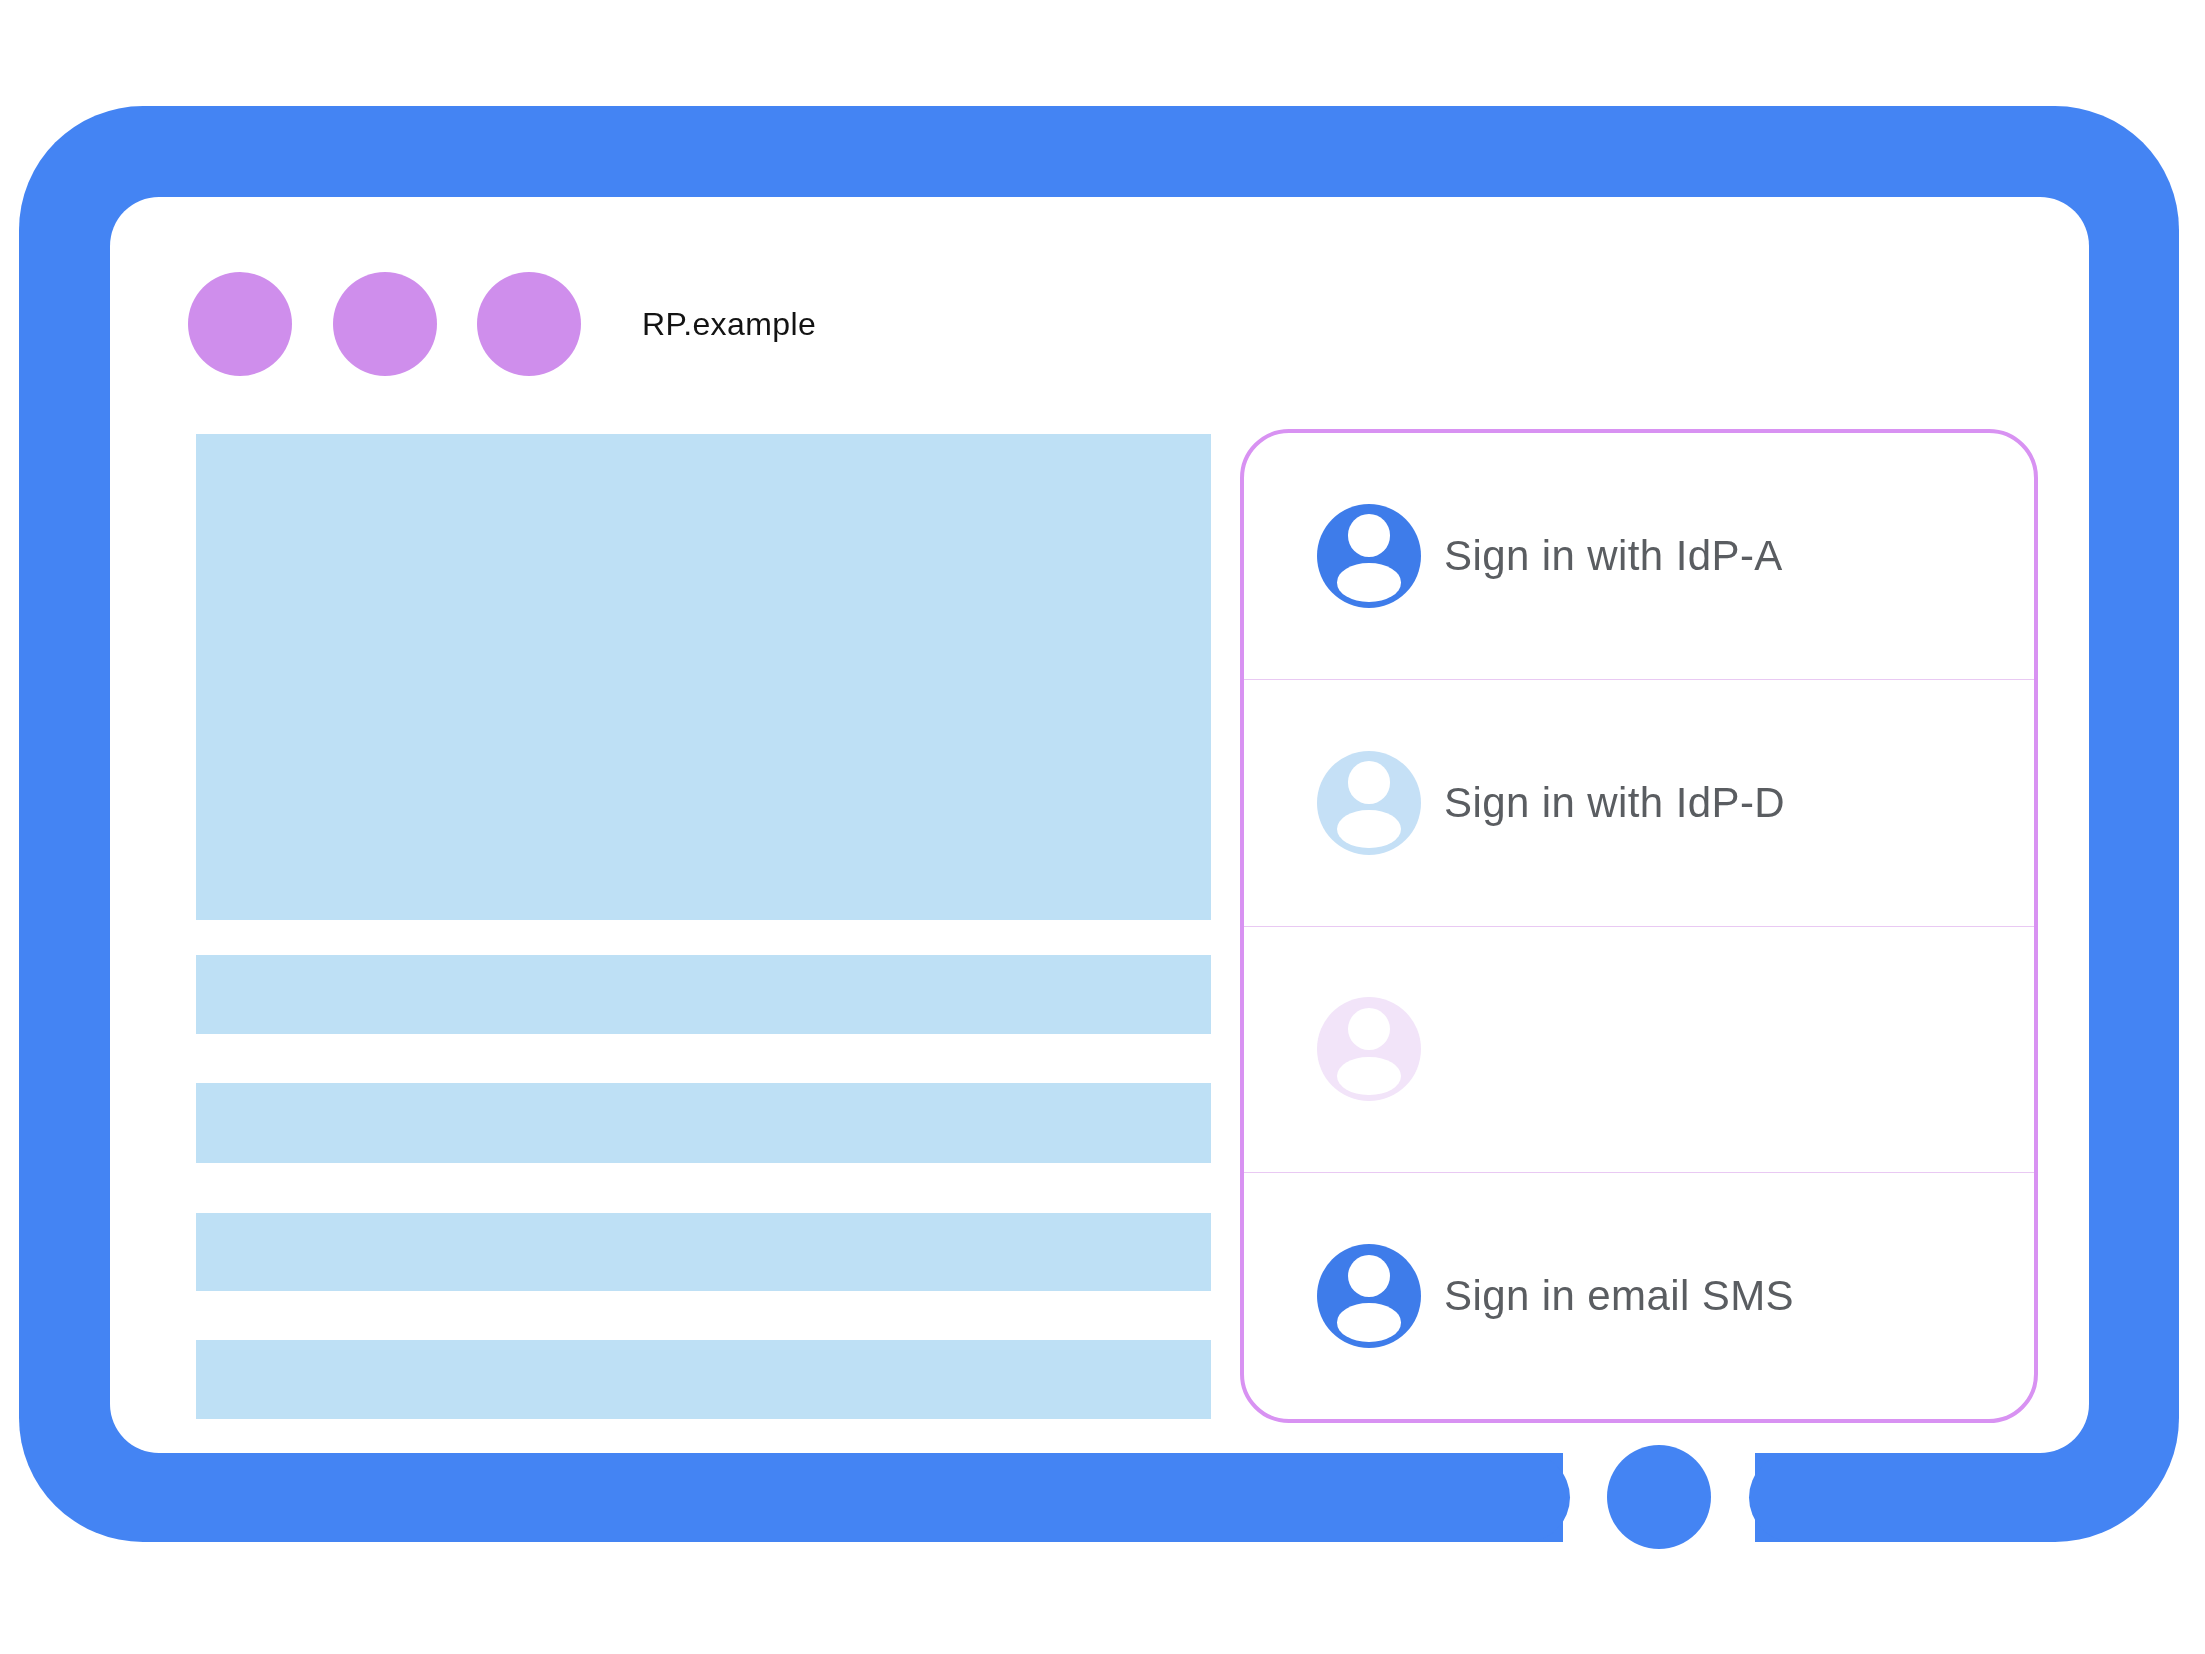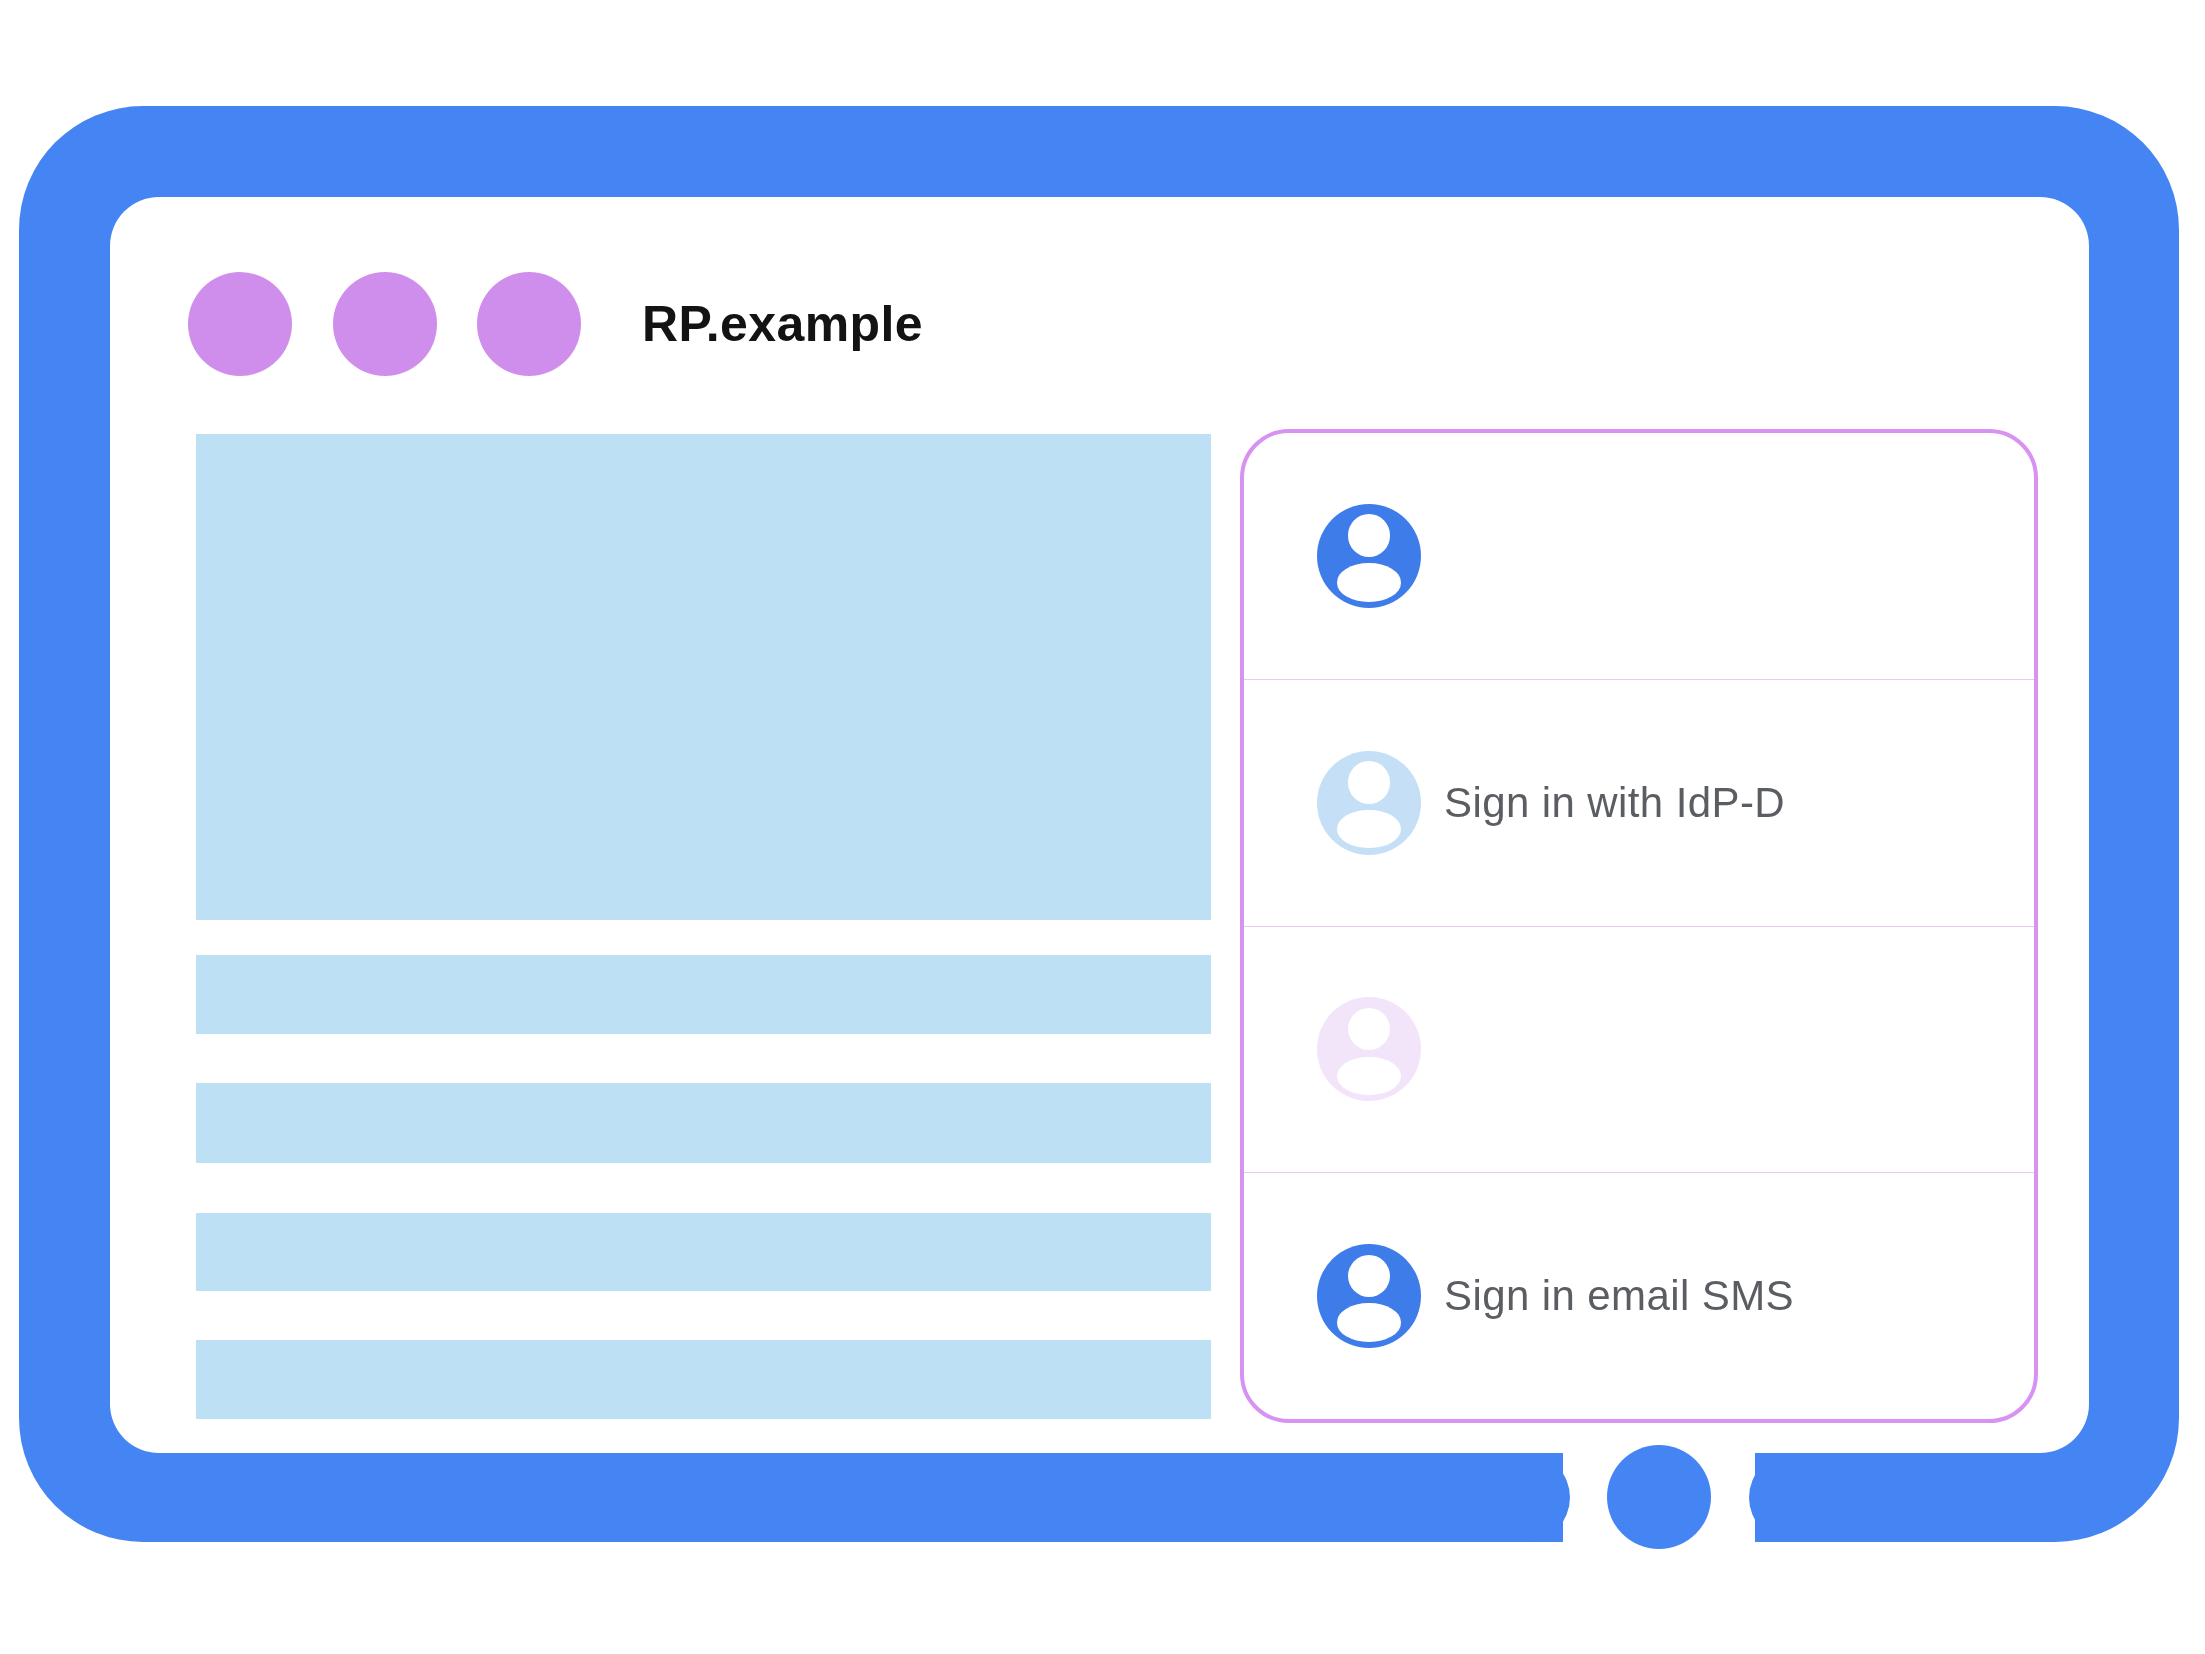--- a/index.html
+++ b/index.html
@@ -46,21 +46,21 @@
   }
   
   .window-dot{
     position:absolute;top:272px;width:104px;height:104px;
     background:var(--dot-purple);border-radius:50%;
   }
   .dot-1{left:188px;} .dot-2{left:333px;} .dot-3{left:477px;}
   .window-title{
     position:absolute;left:642px;top:272px;height:104px;
     display:flex;align-items:center;
-    font-size:50px;font-weight:700;color:var(--title-black);
+    font-size:32px;font-weight:400;color:var(--title-black);
     letter-spacing:0.4px;
   }
   
   .ph{position:absolute;left:196px;width:1015px;background:var(--placeholder-blue);}
   .ph-hero{top:434px;height:486px;}
   .ph-bar1{top:955px;height:79px;}
   .ph-bar2{top:1083px;height:80px;}
   .ph-bar3{top:1213px;height:78px;}
   .ph-bar4{top:1340px;height:79px;}
   
@@ -114,20 +114,21 @@
 <div class="ph ph-bar3"></div>
 <div class="ph ph-bar4"></div>
 
 <div class="signin-panel">
 
   <div class="signin-row">
     <div class="avatar" style="background: rgb(62, 124, 234);">
       <div class="head"></div>
       <div class="torso"></div>
     </div>
+    <div class="signin-label">Sign in with IdP-A</div>
   </div>
 
 
 
   <div class="signin-row">
     <div class="avatar" style="background: rgb(197, 224, 246);">
       <div class="head"></div>
       <div class="torso"></div>
     </div>
     <div class="signin-label">Sign in with IdP-D</div>

